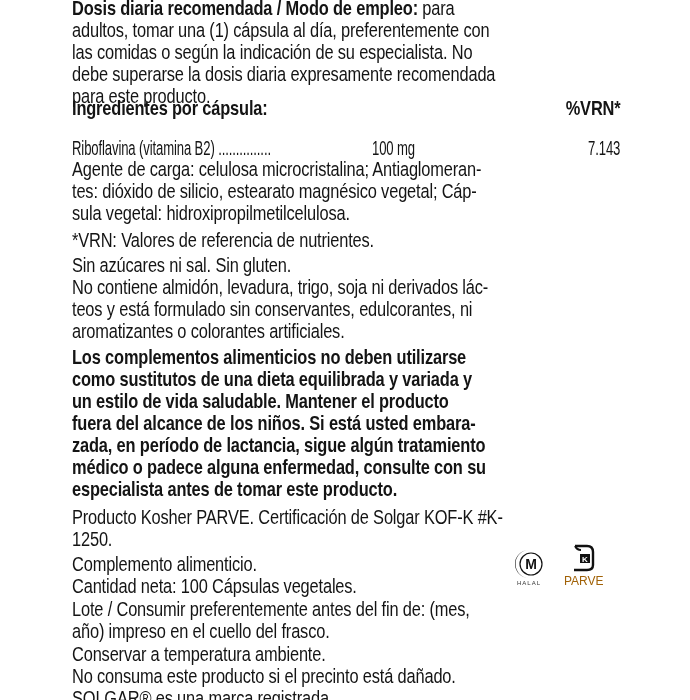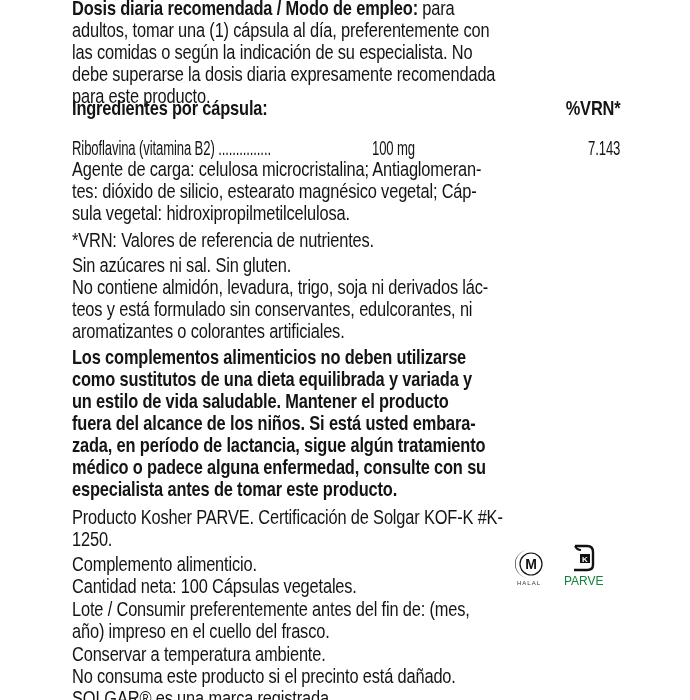--- a/index.html
+++ b/index.html
@@ -7,21 +7,21 @@
   .page { position: absolute; left: 0; top: 0; width: 690px; height: 700px; }
   .ln {
     position: absolute; left: 72px; width: 548px; height: 24px;
     font-family: "Liberation Sans", sans-serif; font-size: 20.5px; line-height: 24px;
     white-space: nowrap; transform-origin: 0 0; letter-spacing: -0.2px;
   }
   .b { font-weight: bold; }
   .row { display: flex; justify-content: space-between; }
   .logos { position: absolute; left: 512px; top: 543px; display: flex; gap: 18px; align-items: flex-end; }
   .logo { display: flex; flex-direction: column; align-items: center; font-family: "Liberation Sans", sans-serif; }
-  .logo-label { font-size: 12px; line-height: 12px; margin-top: 2px; color: #15803d; }
+  .logo-label { font-size: 12px; line-height: 12px; margin-top: 2px; color: #a16207; }
   .halal-label { font-size: 6px; letter-spacing: 1px; line-height: 7px; color: #333; }
 </style>
 </head>
 <body>
 
 <div class="page">
 
   <div class="ln" style="top: -4px; transform: scaleX(0.8); width: 685px;">
     <span class="b">Dosis diaria recomendada / Modo de empleo:</span><span> para</span>
   </div>

